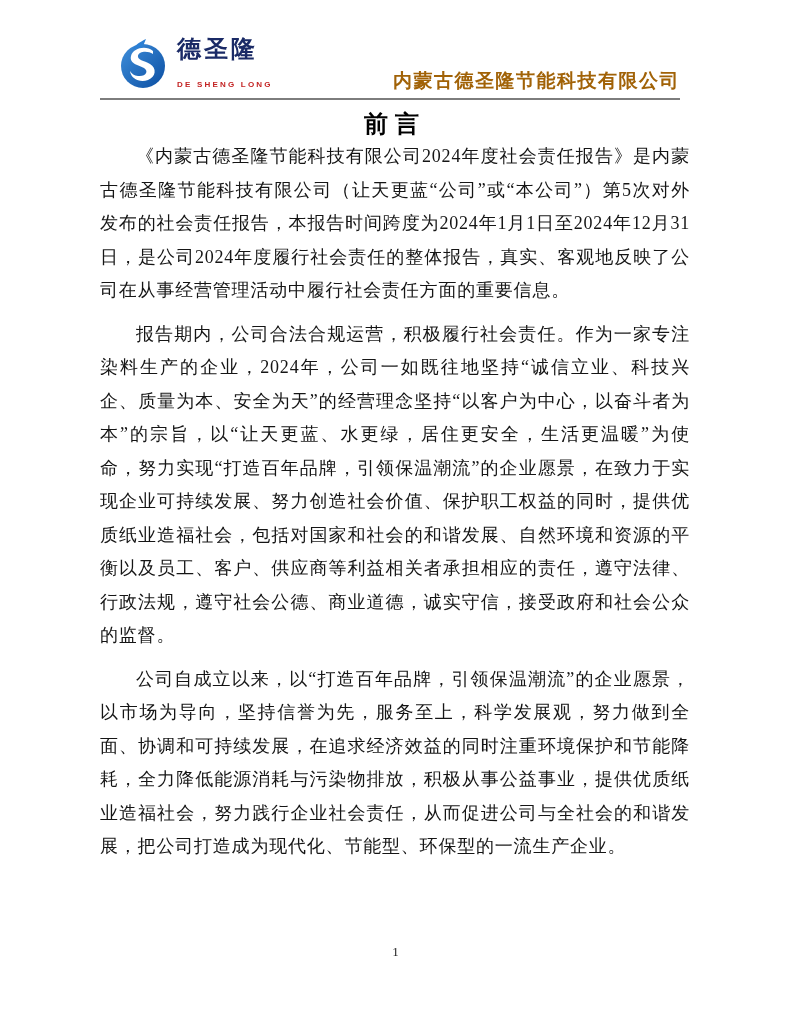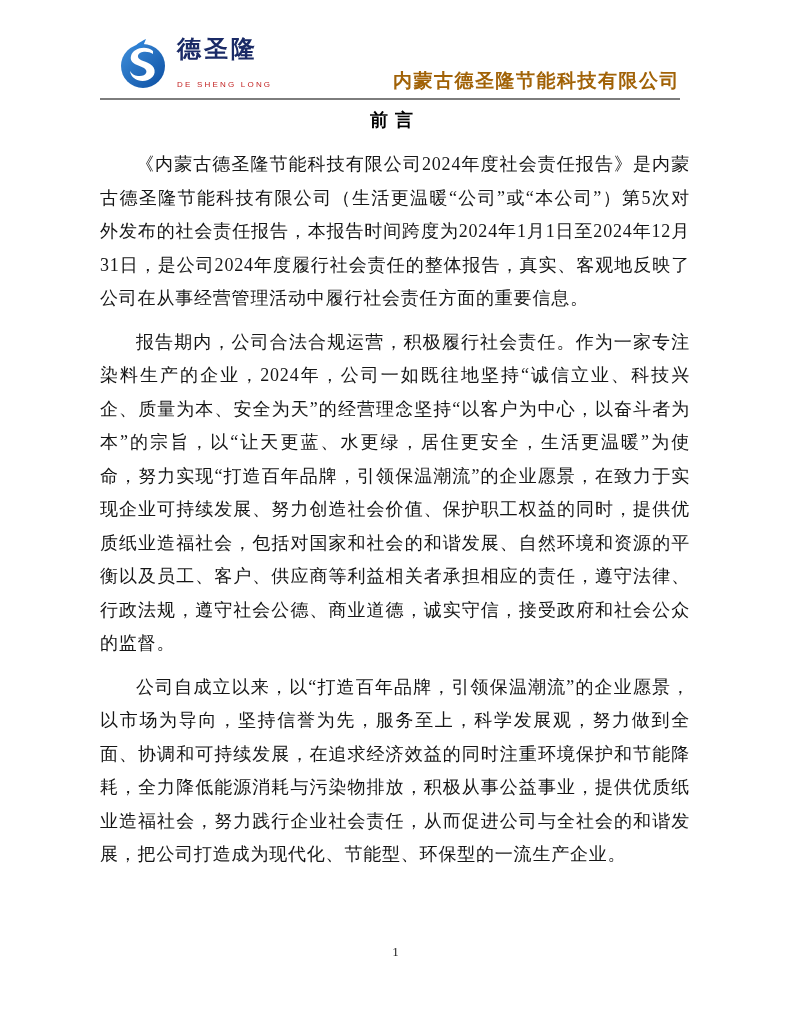--- a/index.html
+++ b/index.html
@@ -33,21 +33,21 @@
   .logo-cn {
     font-family: "Liberation Sans", "DejaVu Sans", sans-serif;
     font-size: 24px;
     font-weight: bold;
     color: #1a2a66;
     letter-spacing: 3px;
   }
   .logo-en {
     font-family: "Liberation Sans", "DejaVu Sans", sans-serif;
     font-size: 8px;
-    font-weight: normal;
+    font-weight: bold;
     color: #c32222;
     letter-spacing: 2.2px;
     margin-top: 20px;
   }
   .company-name {
     padding-top: 68px;
     text-align: right;
     font-size: 19px;
     font-weight: bold;
     letter-spacing: 1.5px;
@@ -61,24 +61,24 @@
 
   
   .doc-body {
     position: absolute;
     left: 100px;
     top: 103px;
     width: 590px;
   }
   .doc-title {
     text-align: center;
-    font-size: 18px;
+    font-size: 24px;
     font-weight: bold;
     letter-spacing: 7px;
-    margin: 5px 0 16px 0;
+    margin: 5px 0 0 0;
     color: #000;
   }
   .doc-body p {
     font-size: 18px;
     line-height: 33.5px;
     letter-spacing: 0.8px;
     text-align: justify;
     text-indent: 2em;
     margin: 0 0 10px 0;
     color: #151515;
@@ -127,21 +127,21 @@
         <span class="logo-cn">德圣隆</span>
         <span class="logo-en">DE SHENG LONG</span>
       </div>
     </div>
     <div class="company-name">内蒙古德圣隆节能科技有限公司</div>
     <div class="header-rule"></div>
   </header>
 
   <main class="doc-body">
     <h1 class="doc-title">前言</h1>
-    <p>《内蒙古德圣隆节能科技有限公司2024年度社会责任报告》是内蒙古德圣隆节能科技有限公司（生活更温暖“公司”或“本公司”）第5次对外发布的社会责任报告，本报告时间跨度为2024年1月1日至2024年12月31日，是公司2024年度履行社会责任的整体报告，真实、客观地反映了公司在从事经营管理活动中履行社会责任方面的重要信息。</p>
+    <p>《内蒙古德圣隆节能科技有限公司2024年度社会责任报告》是内蒙古德圣隆节能科技有限公司（让天更蓝“公司”或“本公司”）第5次对外发布的社会责任报告，本报告时间跨度为2024年1月1日至2024年12月31日，是公司2024年度履行社会责任的整体报告，真实、客观地反映了公司在从事经营管理活动中履行社会责任方面的重要信息。</p>
     <p>报告期内，公司合法合规运营，积极履行社会责任。作为一家专注染料生产的企业，2024年，公司一如既往地坚持“诚信立业、科技兴企、质量为本、安全为天”的经营理念坚持“以客户为中心，以奋斗者为本”的宗旨，以“让天更蓝、水更绿，居住更安全，生活更温暖”为使命，努力实现“打造百年品牌，引领保温潮流”的企业愿景，在致力于实现企业可持续发展、努力创造社会价值、保护职工权益的同时，提供优质纸业造福社会，包括对国家和社会的和谐发展、自然环境和资源的平衡以及员工、客户、供应商等利益相关者承担相应的责任，遵守法律、行政法规，遵守社会公德、商业道德，诚实守信，接受政府和社会公众的监督。</p>
     <p>公司自成立以来，以“打造百年品牌，引领保温潮流”的企业愿景，以市场为导向，坚持信誉为先，服务至上，科学发展观，努力做到全面、协调和可持续发展，在追求经济效益的同时注重环境保护和节能降耗，全力降低能源消耗与污染物排放，积极从事公益事业，提供优质纸业造福社会，努力践行企业社会责任，从而促进公司与全社会的和谐发展，把公司打造成为现代化、节能型、环保型的一流生产企业。</p>
   </main>
 
   <footer class="footer">
     <span class="page-number">1</span>
   </footer>
 
 </div>
 

